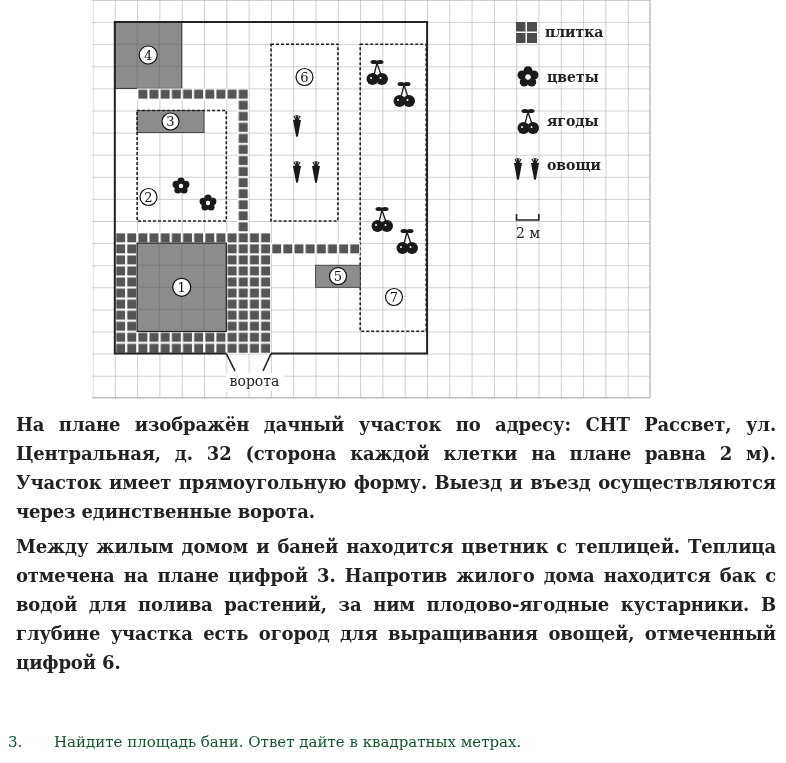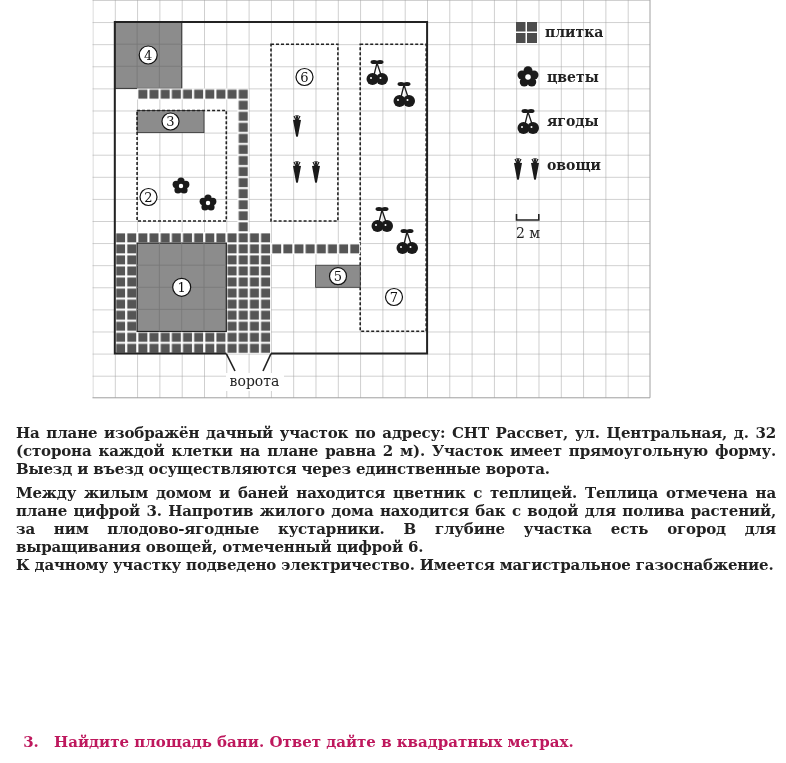--- a/index.html
+++ b/index.html
@@ -1,25 +1,25 @@
 <!DOCTYPE html>
 <html><head>
 <meta charset="utf-8">
 <style>
   html, body { margin: 0; padding: 0; background: #ffffff; }
   body { width: 786px; height: 763px; position: relative; overflow: hidden;
          font-family: "DejaVu Serif", "Liberation Serif", serif; color: #1a1a1a; }
   #plan { position: absolute; left: 0; top: 0; width: 786px; height: 400px; }
-  .text-block { position: absolute; left: 16px; top: 424px; width: 760px;
-                font-family: "DejaVu Serif", "Liberation Serif", serif; font-size: 15px;
-                line-height: 18px; font-weight: bold; color: #222; letter-spacing: -0.15px; }
+  .text-block { position: absolute; left: 16px; top: 410px; width: 760px;
+                font-family: "DejaVu Serif", "Liberation Serif", serif; font-size: 18px;
+                line-height: 29px; font-weight: bold; color: #222; letter-spacing: -0.15px; }
   .text-block p { margin: 0; text-align: justify; }
   .p1 { margin-bottom: 6px !important; }
   .task { position: absolute; left: 8px; top: 733px; font-family: "DejaVu Serif", "Liberation Serif", serif;
-          font-size: 15px; font-weight: bold; color: #be185d; text-align: center; }
+          font-size: 15px; font-weight: normal; color: #14532d; }
   .task .num { display: inline-block; width: 46px; }
   .legend-label { font-family: "DejaVu Serif", "Liberation Serif", serif; font-size: 14px; font-weight: bold; fill: #222; }
   .num-label { font-family: "DejaVu Serif", "Liberation Serif", serif; font-size: 13px; fill: #111; }
 </style>
 </head>
 <body>
 
 <svg id="plan" viewBox="0 0 786 400" xmlns="http://www.w3.org/2000/svg">
   <defs>
     <pattern id="gridpat" x="92.5" y="0" width="22.3" height="22.1" patternUnits="userSpaceOnUse">
@@ -162,18 +162,17 @@
     <g>
       <path d="M516.5 214 V220 H538.8 V214" fill="none" stroke="#222" stroke-width="1.6"></path>
       <text class="legend-label" x="516" y="238" style="font-weight:normal">2 м</text>
     </g>
   </g>
 </svg>
 
 <div class="text-block">
   <p class="p1">На плане изображён дачный участок по адресу: СНТ Рассвет, ул. Центральная, д. 32 (сторона каждой клетки на плане равна 2 м). Участок имеет прямоугольную форму. Выезд и въезд осуществляются через единственные ворота.</p>
   <p>Между жилым домом и баней находится цветник с теплицей. Теплица отмечена на плане цифрой 3. Напротив жилого дома находится бак с водой для полива растений, за ним плодово-ягодные кустарники. В глубине участка есть огород для выращивания овощей, отмеченный цифрой 6.</p>
-  <p>К дачному участку подведено электричество. Имеется магистральное газоснабжение.</p>
 </div>
 
 <div class="task">
   <span class="num">3.</span><span>Найдите площадь бани. Ответ дайте в квадратных метрах.</span>
 </div>
 
 </body></html>

